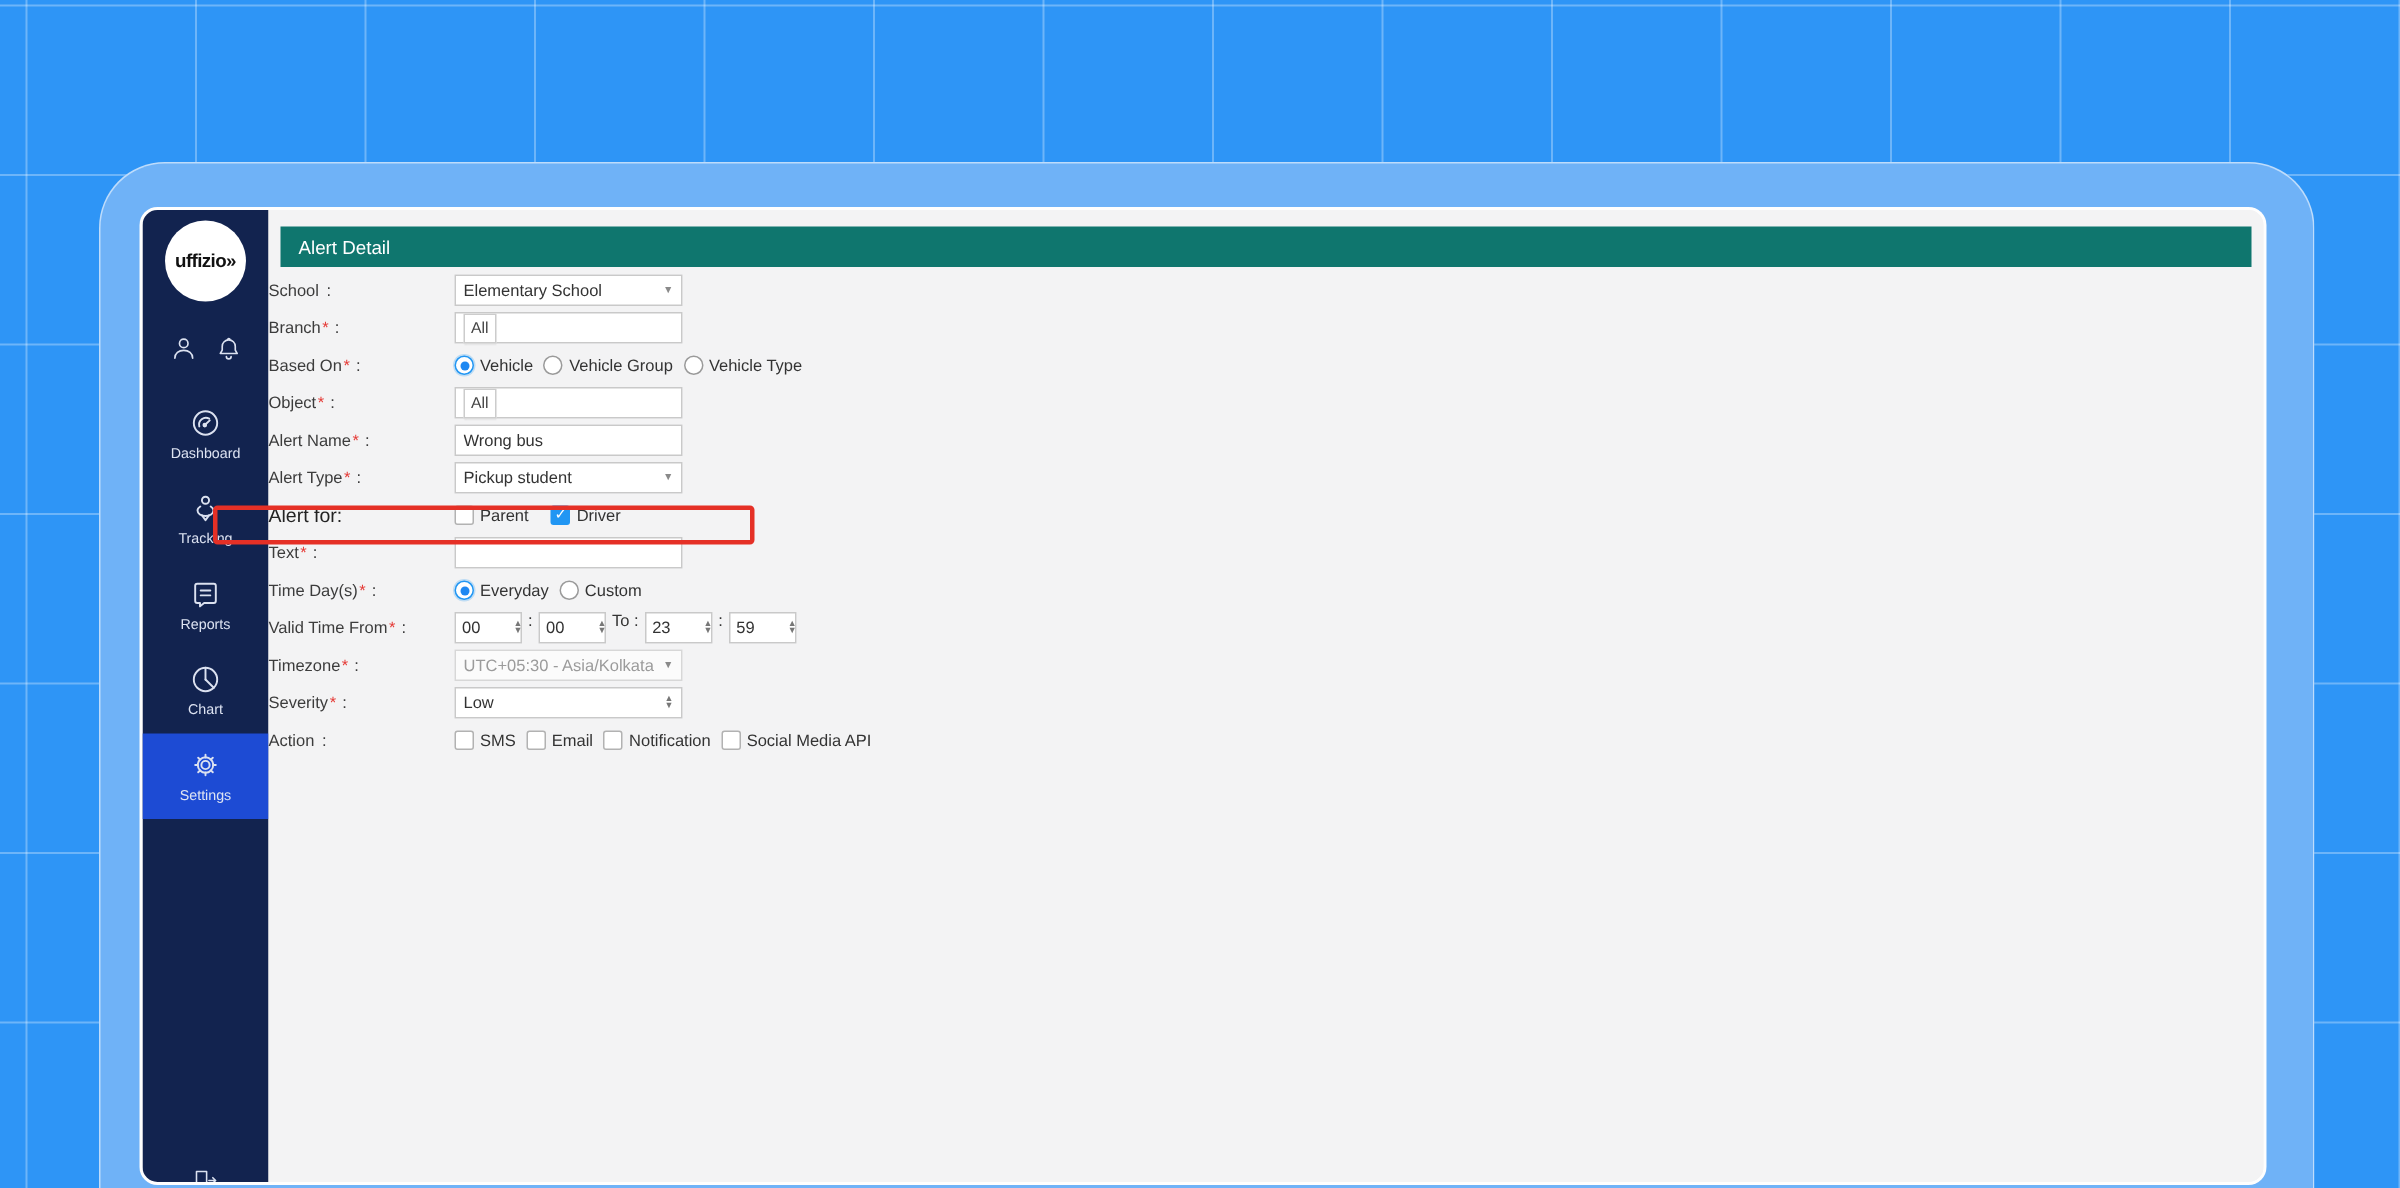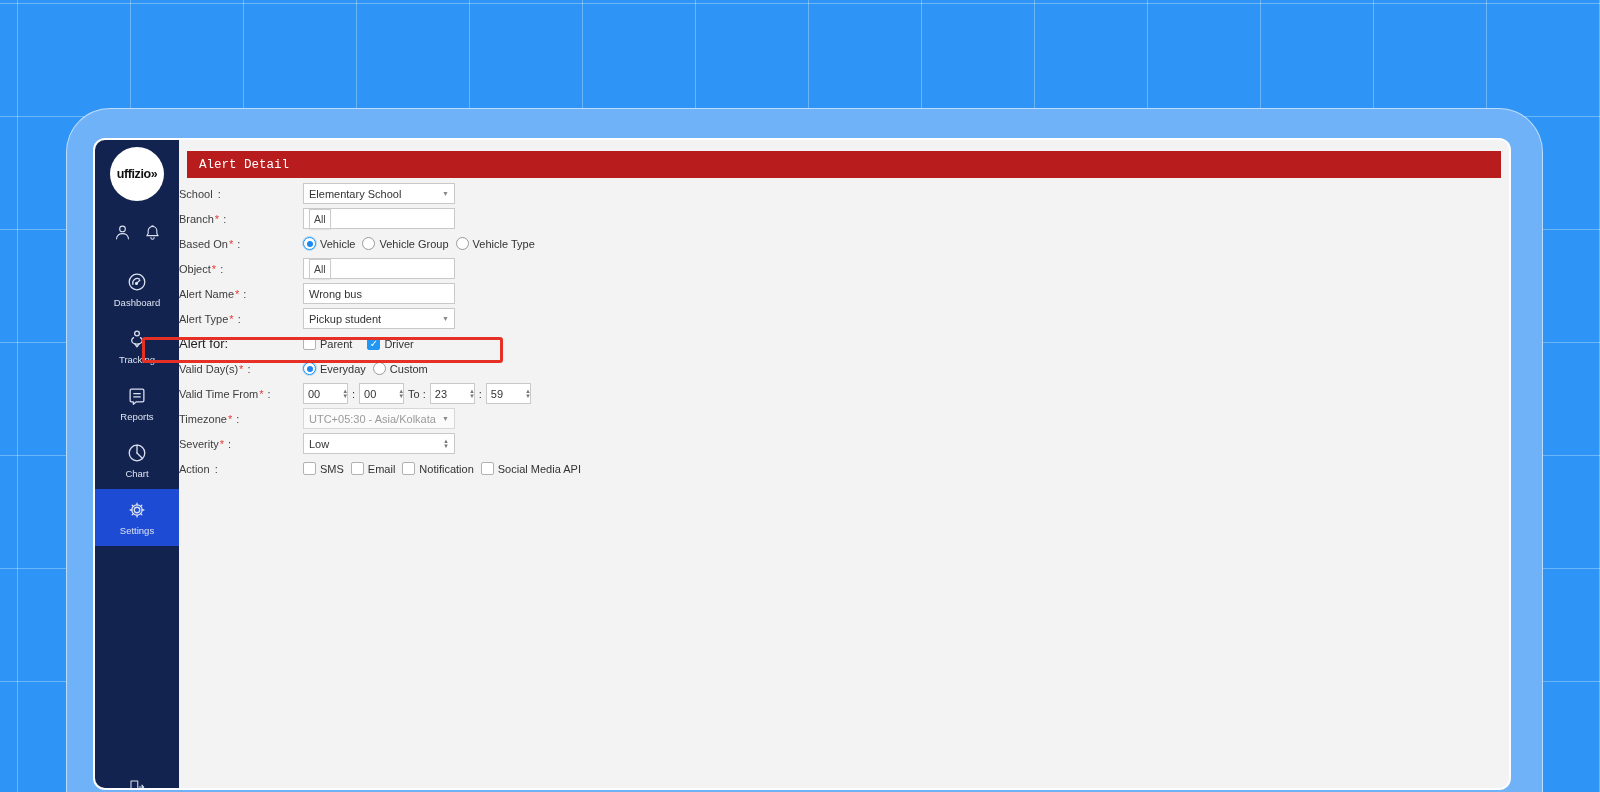--- a/index.html
+++ b/index.html
@@ -53,31 +53,31 @@
     width: 100%; height: 57px; display: flex; flex-direction: column;
     align-items: center; justify-content: center; gap: 4px; cursor: pointer;
   }
   .nav-item.active { background: #1d4bd4; }
   .nav-label { font-size: 9.5px; color: #dde3f2; }
   .logout-slot { position: absolute; bottom: -8px; left: 50%; transform: translateX(-50%); }
 
   
   .main { flex: 1; position: relative; background: #f3f3f4; }
   .titlebar {
-    margin: 11px 8px 0 8px; height: 27px; background: #b91c1c;
-    display: flex; align-items: center; padding-left: 12px; font-family: Liberation Mono, monospace;
+    margin: 11px 8px 0 8px; height: 27px; background: #0f766e;
+    display: flex; align-items: center; padding-left: 12px;
   }
   .titlebar-text { color: #ffffff; font-size: 12.5px; }
 
   
   .form { padding-top: 3px; }
   .row { height: 25px; display: flex; align-items: center; position: relative; }
   .lbl { width: 124px; flex-shrink: 0; font-size: 11px; color: #3c3c3c; }
   .req { color: #e53935; margin: 0 1px; }
-  .val { display: flex; align-items: center; }
+  .val { display: flex; align-items: flex-start; }
   .lbl-big { font-size: 13px; color: #222; }
 
   .selectbox, .inputbox {
     width: 152px; height: 21px; background: #fff; border: 1px solid #c9c9c9;
     display: flex; align-items: center; padding: 0 5px; font-size: 11px; color: #333;
   }
   .selectbox { justify-content: space-between; }
   .selectbox.disabled { background: #fbfbfb; color: #9b9b9b; border-color: #d7d7d7; }
   .arrow { color: #8a8a8a; font-size: 7px; line-height: 1; }
   .spin { display: flex; flex-direction: column; color: #777; font-size: 6px; line-height: 4.5px; text-align: center; }
@@ -296,23 +296,29 @@
             </span>
           <span class="opt" style="margin-left:8px;">
               <span class="cb on">
                 <span class="tick">✓</span>
               </span>
               <span>Driver</span>
             </span>
         </span>
       </div>
 
-
-      <div class="row">
-        <span class="lbl"><span>Valid Day(s)</span><span class="req">*</span><span> :</span></span>
+      <div class="row">
+        <span class="lbl"><span>Text</span><span class="req">*</span><span> :</span></span>
+        <span class="val">
+          <input class="native" value="" style="">
+        </span>
+      </div>
+
+      <div class="row">
+        <span class="lbl"><span>Time Day(s)</span><span class="req">*</span><span> :</span></span>
         <span class="val">
           <span class="opt">
               <span class="radio on"></span>
               <span>Everyday</span>
             </span>
           <span class="opt">
               <span class="radio"></span>
               <span>Custom</span>
             </span>
         </span>

